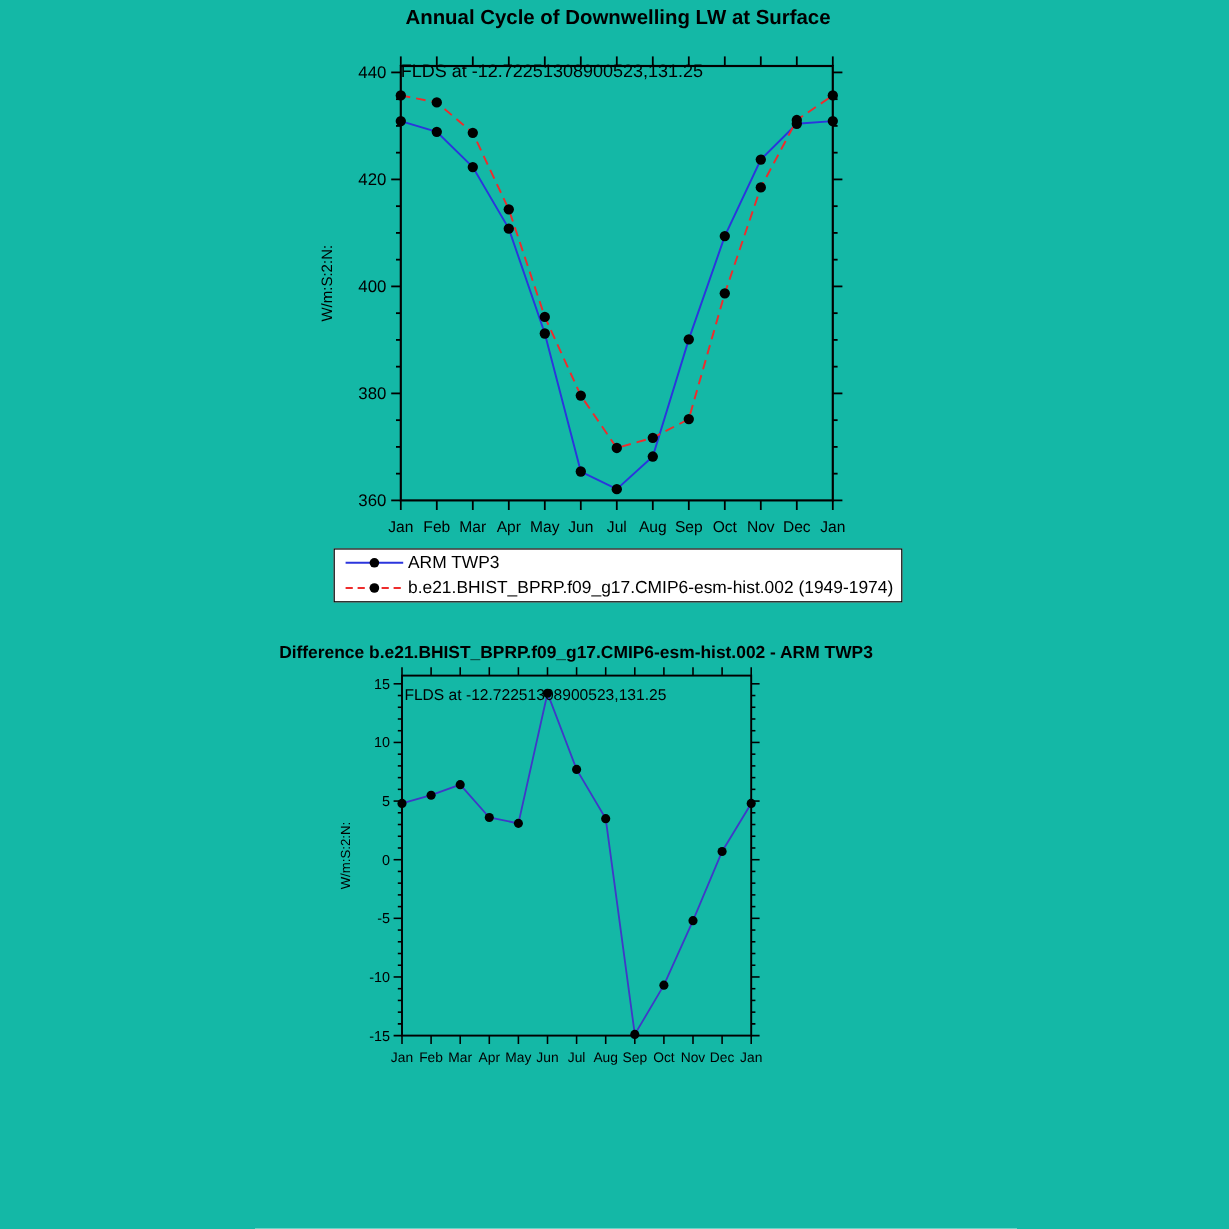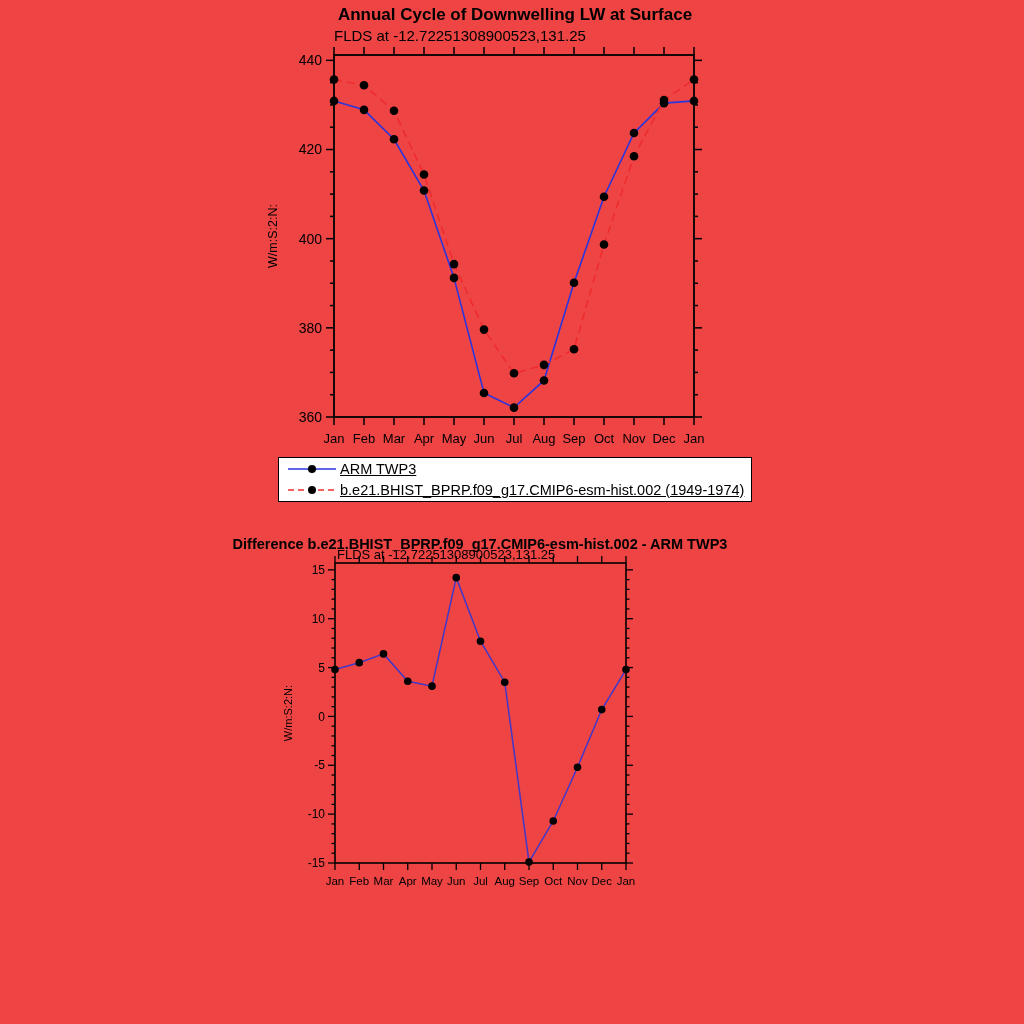--- a/index.html
+++ b/index.html
@@ -1,31 +1,31 @@
 <!DOCTYPE html>
 <html><head>
 <meta charset="utf-8">
 <style>
   html,body{margin:0;padding:0;background:#fff;}
   .canvas{
-    position:relative;width:1024px;height:1024px;background:#ef4444;overflow:hidden;
+    position:relative;width:1024px;height:1024px;background:#14b8a6;overflow:hidden;
     font-family:"Liberation Sans",sans-serif;color:#000;
   }
   .canvas svg{position:absolute;left:0;top:0;}
   svg text{font-family:"Liberation Sans",sans-serif;fill:#000;}
   .chart-title{position:absolute;text-align:center;font-weight:bold;white-space:nowrap;}
   .title-top{left:312px;width:406px;top:5px;font-size:17px;}
   .title-diff{left:180px;width:600px;top:536px;font-size:14.5px;}
-  .chart-subtitle{position:absolute;white-space:nowrap;font-weight:normal;}
+  .chart-subtitle{position:absolute;white-space:nowrap;font-weight:normal;margin-top:24px;}
   .subtitle-top{left:334px;top:27px;font-size:15px;}
   .subtitle-diff{left:337px;top:547px;font-size:13px;}
   .legend{
     position:absolute;left:278px;top:457px;width:474px;height:45px;box-sizing:border-box;
     border:1.3px solid #000;display:flex;flex-direction:column;justify-content:space-evenly;
-    padding:1px 4px;background:#fff;text-decoration:underline;
+    padding:1px 4px;background:#fff;
   }
   .legend-row{display:flex;align-items:center;height:20px;}
   .legend-sample{flex:0 0 52px;height:14px;margin-left:3px;position:static !important;}
   .legend-label{font-size:14.5px;margin-left:2px;white-space:nowrap;}
 </style>
 </head>
 <body>
 
 <div class="canvas">
 

